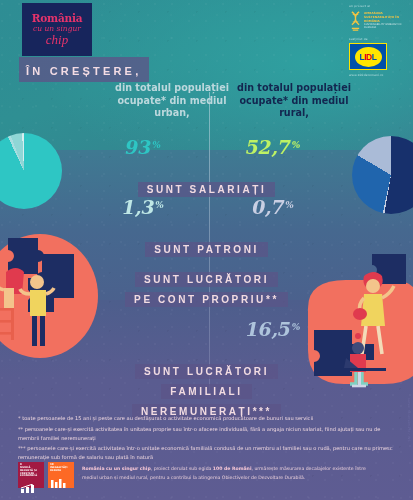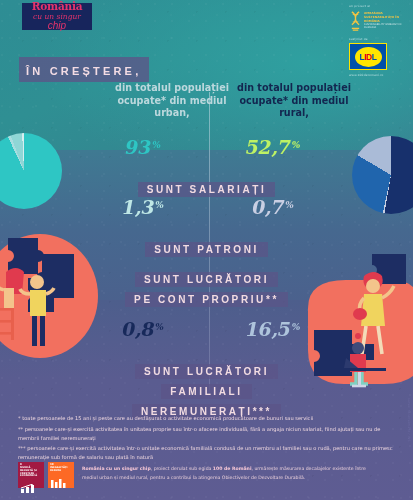--- a/index.html
+++ b/index.html
@@ -31,30 +31,30 @@
     background-image:
       radial-gradient(circle at 12% 22%, rgba(255,255,255,.05) 0 1px, transparent 1px),
       radial-gradient(circle at 44% 66%, rgba(255,255,255,.04) 0 1px, transparent 1px),
       radial-gradient(circle at 78% 40%, rgba(0,0,0,.05) 0 1px, transparent 1px);
     background-size:17px 17px, 23px 23px, 29px 29px;
     opacity:.7; pointer-events:none;
   }
 
   
   .brand {
-    position:absolute; left:22px; top:3px; width:70px; height:27px;
+    position:absolute; left:22px; top:3px; width:70px; height:53px;
     background:#17255c; display:flex; flex-direction:column;
     align-items:center; justify-content:center; line-height:1.05;
   }
   .brand .b1 { color:#e6336b; font-weight:bold; font-size:10.5px;
     font-family:"DejaVu Serif", serif; letter-spacing:-.2px; }
   .brand .b2 { color:#e6336b; font-style:italic; font-size:7.5px;
     font-family:"DejaVu Serif", serif; margin-top:1px; }
-  .brand .b3 { color:#e6336b; font-style:italic; font-size:10px;
-    font-family:Liberation Sans, sans-serif; }
+  .brand .b3 { color:#e6336b; font-style:italic; font-size:13px;
+    font-family:Liberation Serif, serif; }
 
   
   .sponsors { position:absolute; right:6px; top:4px; width:58px; text-align:left; }
   .sp-label { color:#bfe3e4; font-size:2.8px; letter-spacing:.3px; margin-bottom:2px; }
   .amb { display:flex; align-items:center; gap:2px; margin-bottom:5px; }
   .amb-mark { width:13px; height:22px; flex:none; }
   .amb-txt { line-height:1.25; }
   .amb-t1 { color:#f5c542; font-size:2.9px; font-weight:bold; letter-spacing:.05px; }
   .amb-t2 { color:#cfe8e9; font-size:2.5px; letter-spacing:.05px; }
   .lidl {
@@ -263,23 +263,20 @@
 
   <div class="row" id="row-propriu">
     <div class="label-wrap">
       <div class="label">SUNT LUCRĂTORI</div><br>
       <div class="label">PE CONT PROPRIU**</div>
     </div>
   </div>
 
   <div class="row" id="row-familiali">
     <div class="nums">
-      <div class="num left">
-        <span class="v">0,8</span><span class="pct">%</span>
-      </div>
       <div class="num right">
         <span class="v">16,5</span><span class="pct">%</span>
       </div>
     </div>
     <div class="label-wrap">
       <div class="label">SUNT LUCRĂTORI</div><br>
       <div class="label">FAMILIALI</div><br>
       <div class="label">NEREMUNERAȚI***</div>
     </div>
   </div>

